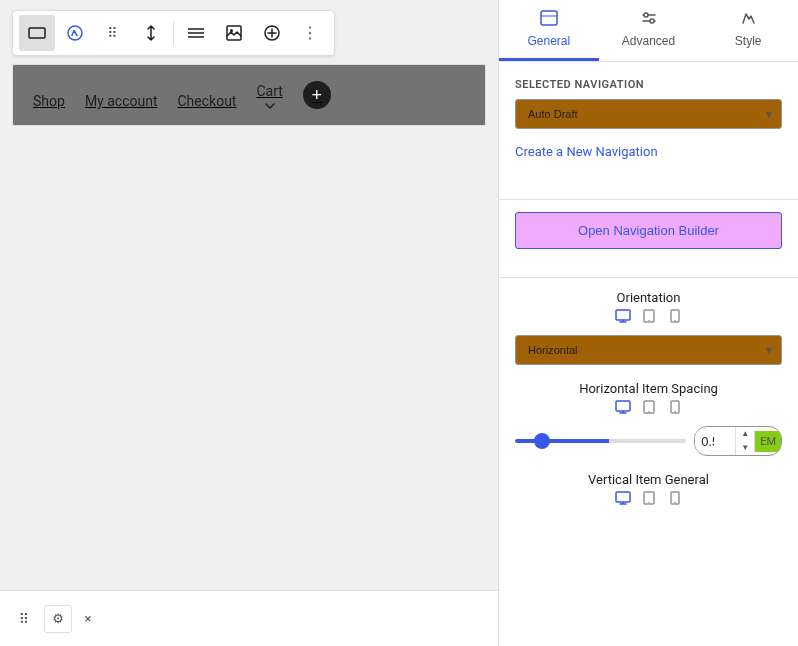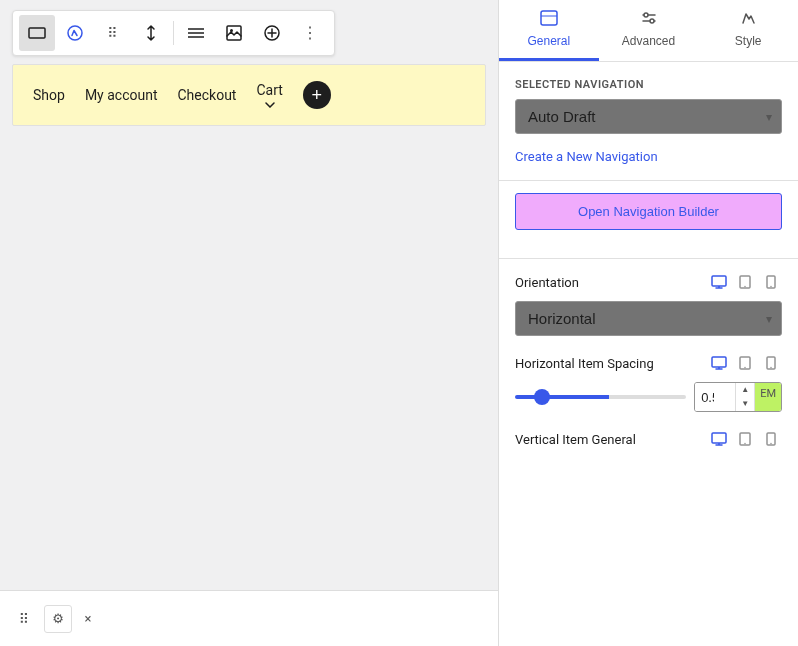--- a/index.html
+++ b/index.html
@@ -50,28 +50,29 @@
     .toolbar-btn.active { background: #e0e0e0; }
     .toolbar-divider {
       width: 1px;
       height: 24px;
       background: #ddd;
       margin: 0 2px;
     }
 
     
     .nav-block-area {
-      background: #fef9c3;
+      background: #737373;
       border: 1px solid #e0e0e0;
       margin: 8px 12px 0;
       padding: 16px 20px;
       display: flex;
-      align-items: center;
+      align-items: flex-end;
       gap: 20px;
       border-radius: 2px;
+      text-decoration: underline;
     }
     .nav-item {
       font-size: 14px;
       color: #1e1e1e;
       cursor: pointer;
     }
     .nav-item-dropdown {
       display: flex;
       align-items: center;
       gap: 4px;
@@ -258,44 +259,44 @@
 
     .select-wrapper {
       position: relative;
       margin-bottom: 12px;
     }
     .select-field {
       width: 100%;
       padding: 8px 12px;
       border: 1px solid #949494;
       border-radius: 3px;
-      font-size: 15px;
+      font-size: 11px;
       appearance: none;
       -webkit-appearance: none;
-      background: #737373;
+      background: #a16207;
       cursor: pointer;
       color: #1e1e1e;
       padding-right: 32px;
     }
     .select-arrow {
       position: absolute;
       right: 10px;
       top: 50%;
       transform: translateY(-50%);
       pointer-events: none;
       color: #555;
       font-size: 12px;
     }
 
     .create-nav-link {
       color: #3858e9;
       font-size: 13px;
       text-decoration: none;
       display: inline-block;
-      margin-bottom: 4px;
+      margin-bottom: 28px;
       cursor: pointer;
     }
 
     .section-divider {
       height: 1px;
       background: #e0e0e0;
       margin: 12px -16px;
     }
 
     .open-builder-btn {
@@ -309,20 +310,21 @@
       font-weight: 500;
       cursor: pointer;
       margin-bottom: 16px;
     }
 
     .option-row {
       display: flex;
       align-items: center;
       justify-content: space-between;
       margin-bottom: 8px;
+      flex-direction: column;
     }
     .option-label {
       font-size: 13px;
       color: #1e1e1e;
     }
     .device-icons {
       display: flex;
       gap: 4px;
     }
     .device-icon {
@@ -346,22 +348,23 @@
     }
     .slider-container {
       flex: 1;
       position: relative;
       height: 20px;
       display: flex;
       align-items: center;
     }
     .slider-input-group {
       display: flex;
+      align-items: center;
       border: 1px solid #949494;
-      border-radius: 3px;
+      border-radius: 13px;
       overflow: hidden;
     }
     .slider-number {
       width: 40px;
       padding: 4px 6px;
       border: none;
       font-size: 13px;
       text-align: right;
       outline: none;
       color: #1e1e1e;
@@ -380,21 +383,21 @@
       display: flex;
       align-items: center;
       justify-content: center;
       font-size: 8px;
       color: #555;
       line-height: 1;
     }
     .unit-label {
       font-size: 11px;
       color: #555;
-      background: #bef264;
+      background: #84cc16;
       padding: 4px 5px;
       border-left: 1px solid #ddd;
     }
 
     input[type="range"] {
       -webkit-appearance: none;
       width: 100%;
       height: 4px;
       border-radius: 2px;
       background: linear-gradient(to right, #3858e9 55%, #ddd 55%);

